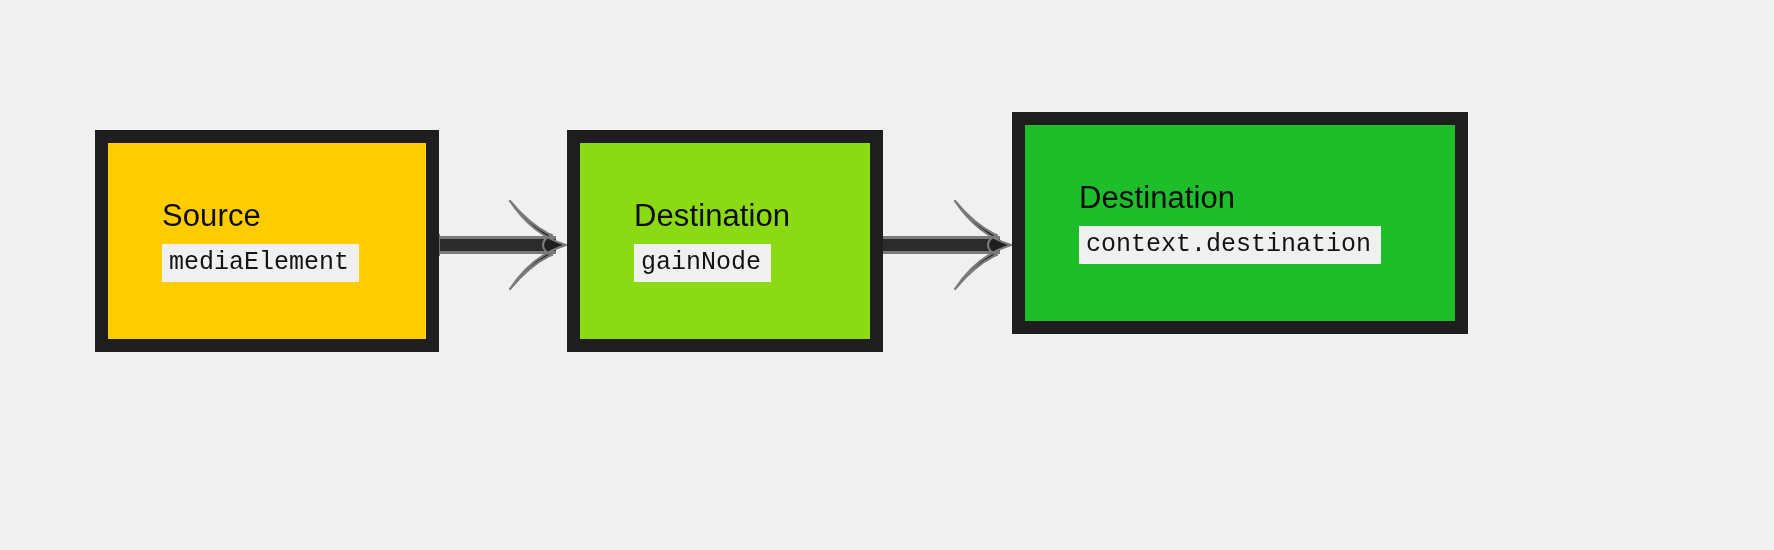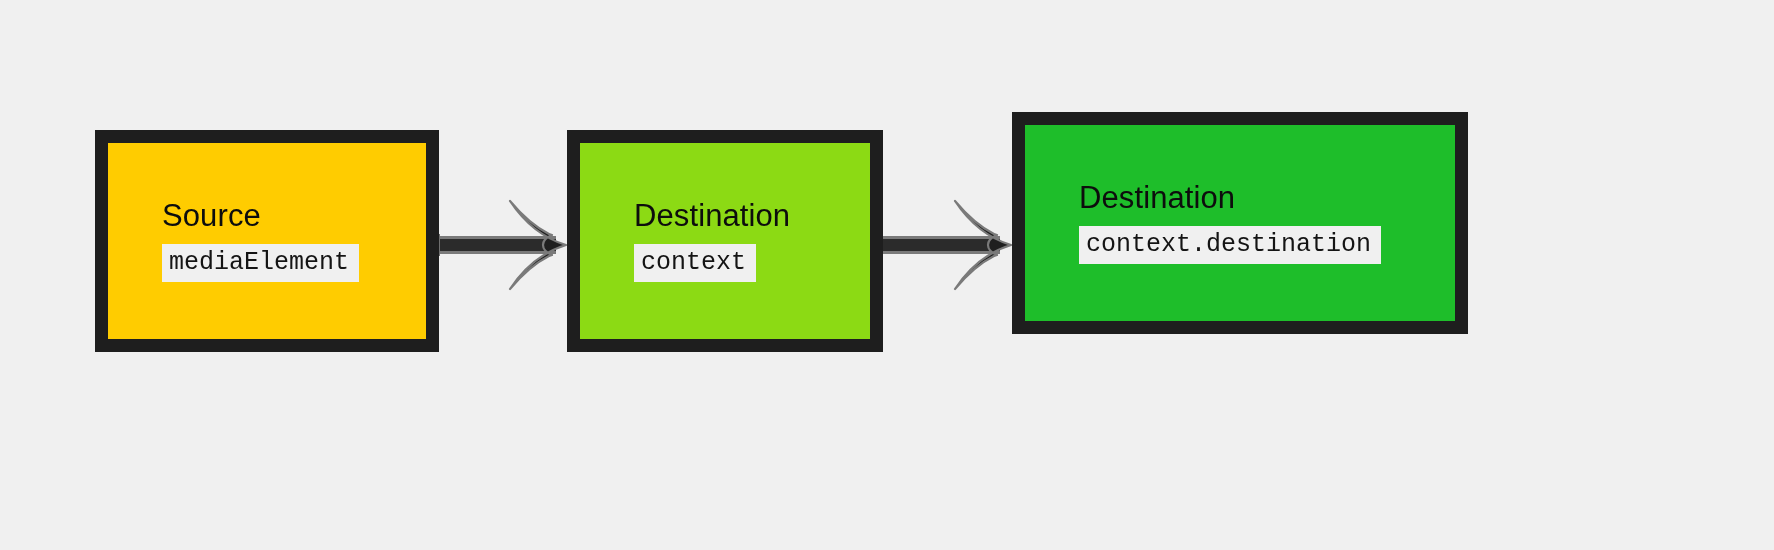--- a/index.html
+++ b/index.html
@@ -122,21 +122,21 @@
     </g>
   </svg>
 
   <div class="node" id="node-source" style="background:#ffcc00;">
     <div class="node-title">Source</div>
     <div class="node-code">mediaElement</div>
   </div>
 
   <div class="node" id="node-modification" style="background:#8cda14;">
     <div class="node-title">Destination</div>
-    <div class="node-code">context</div>
+    <div class="node-code">gainNode</div>
   </div>
 
   <div class="node" id="node-destination" style="background:#1ebe2a;">
     <div class="node-title">Destination</div>
     <div class="node-code">context.destination</div>
   </div>
 
 </div>
 
 </body></html>

